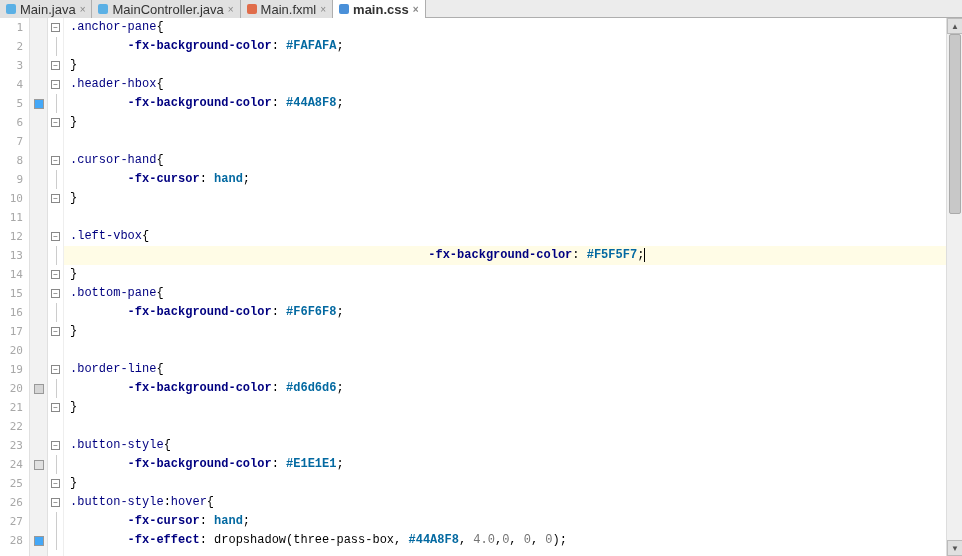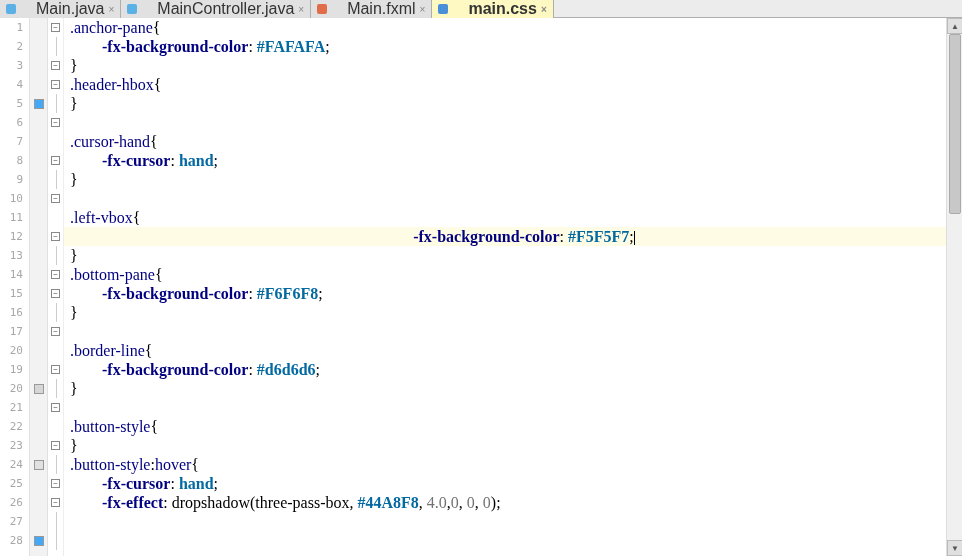--- a/index.html
+++ b/index.html
@@ -1,35 +1,35 @@
 <!DOCTYPE html>
 <html><head>
 <meta charset="utf-8">
 <style>
 * { margin:0; padding:0; box-sizing:border-box; }
 body { font-family:"Segoe UI",Arial,sans-serif; font-size:11px; background:#fff; overflow:hidden; width:962px; height:556px; }
 
 .tabs { display:flex; background:#ececec; height:18px; border-bottom:1px solid #aeaeae; }
 .tab { display:flex; align-items:center; padding:0 6px; gap:4px; background:#e1e1e1; border-right:1px solid #aeaeae; height:18px; cursor:pointer; }
-.tab.active { background:#fef9c3; font-weight:bold; }
+.tab.active { background:#ffffff; font-weight:bold; }
 .tab-icon { width:10px; height:10px; }
-.tab-label { font-size:16px; color:#333; white-space:nowrap;margin-left:16px; }
+.tab-label { font-size:13px; color:#333; white-space:nowrap; }
 .tab-close { color:#888; font-size:10px; }
 
 .editor { display:flex; height:538px; background:#fff; }
 .gutter { width:30px; background:#fff; text-align:right; padding-right:6px; color:#a8a8a8; font-family:Menlo,Consolas,monospace; font-size:11px; line-height:19px; border-right:1px solid #e0e0e0; }
 .markers { width:18px; background:#f2f2f2; border-right:1px solid #e0e0e0; font-size:11px; line-height:19px; }
 .marker-line { height:19px; display:flex; align-items:center; justify-content:center; }
 .marker-sq { width:10px; height:10px; }
 .folds { width:16px; background:#fff; border-right:1px solid #eee; line-height:19px; }
 .fold-line { height:19px; display:flex; align-items:center; justify-content:center; position:relative; }
 .fold-box { width:9px; height:9px; border:1px solid #888; background:#fff; font-size:8px; line-height:7px; text-align:center; color:#555; }
 .fold-rail { position:absolute; left:50%; width:1px; background:#ccc; height:100%; top:0; }
 
-.code { flex:1; font-family:Liberation Serif, serif; font-size:16px; line-height:19px; position:relative; }
+.code { flex:1; font-family:Liberation Mono, monospace; font-size:12px; line-height:19px; position:relative; }
 .code-line { height:19px; padding-left:6px; white-space:pre; }
 .code-line.hl { background:#fffce6;text-align:center; }
 .sel { color:#000080; }
 .prop { color:#000080; font-weight:bold; }
 .val { color:#0369a1; font-weight:bold; }
 .txt { color:#000; }
 .func { color:#000;text-align:center; }
 .num { color:#737373; }
 .caret { display:inline-block; width:1px; height:14px; background:#000; vertical-align:middle; }
 
@@ -210,38 +210,40 @@
       </div>
       <div class="fold-line">
         <div class="fold-rail"></div>
       </div>
     </div>
   <div class="code" id="code">
       <div class="code-line"><span class="sel">.anchor-pane</span><span class="txt">{</span></div>
       <div class="code-line">        <span class="prop">-fx-background-color</span><span class="txt">: </span><span class="val">#FAFAFA</span><span class="txt">;</span></div>
       <div class="code-line"><span class="txt">}</span></div>
       <div class="code-line"><span class="sel">.header-hbox</span><span class="txt">{</span></div>
+      <div class="code-line">        <span class="prop">-fx-background-color</span><span class="txt">: </span><span class="val">#44A8F8</span><span class="txt">;</span></div>
       <div class="code-line"><span class="txt">}</span></div>
       <div class="code-line"></div>
       <div class="code-line"><span class="sel">.cursor-hand</span><span class="txt">{</span></div>
       <div class="code-line">        <span class="prop">-fx-cursor</span><span class="txt">: </span><span class="val">hand</span><span class="txt">;</span></div>
       <div class="code-line"><span class="txt">}</span></div>
       <div class="code-line"></div>
       <div class="code-line"><span class="sel">.left-vbox</span><span class="txt">{</span></div>
       <div class="code-line hl">        <span class="prop">-fx-background-color</span><span class="txt">: </span><span class="val">#F5F5F7</span><span class="txt">;</span><span class="caret"></span></div>
       <div class="code-line"><span class="txt">}</span></div>
       <div class="code-line"><span class="sel">.bottom-pane</span><span class="txt">{</span></div>
       <div class="code-line">        <span class="prop">-fx-background-color</span><span class="txt">: </span><span class="val">#F6F6F8</span><span class="txt">;</span></div>
       <div class="code-line"><span class="txt">}</span></div>
       <div class="code-line"></div>
       <div class="code-line"><span class="sel">.border-line</span><span class="txt">{</span></div>
       <div class="code-line">        <span class="prop">-fx-background-color</span><span class="txt">: </span><span class="val">#d6d6d6</span><span class="txt">;</span></div>
       <div class="code-line"><span class="txt">}</span></div>
       <div class="code-line"></div>
       <div class="code-line"><span class="sel">.button-style</span><span class="txt">{</span></div>
+      <div class="code-line">        <span class="prop">-fx-background-color</span><span class="txt">: </span><span class="val">#E1E1E1</span><span class="txt">;</span></div>
       <div class="code-line"><span class="txt">}</span></div>
       <div class="code-line"><span class="sel">.button-style</span><span class="txt">:</span><span class="sel">hover</span><span class="txt">{</span></div>
       <div class="code-line">        <span class="prop">-fx-cursor</span><span class="txt">: </span><span class="val">hand</span><span class="txt">;</span></div>
       <div class="code-line">        <span class="prop">-fx-effect</span><span class="txt">: </span><span class="func">dropshadow</span><span class="txt">(</span><span class="txt">three-pass-box</span><span class="txt">, </span><span class="val">#44A8F8</span><span class="txt">, </span><span class="num">4.0</span><span class="txt">,</span><span class="num">0</span><span class="txt">, </span><span class="num">0</span><span class="txt">, </span><span class="num">0</span><span class="txt">);</span></div>
     </div>
   <div class="scrollbar-v">
     <div class="scroll-btn up">▲</div>
     <div class="scroll-thumb-v" style="top:16px;"></div>
     <div class="scroll-btn down">▼</div>
   </div>

